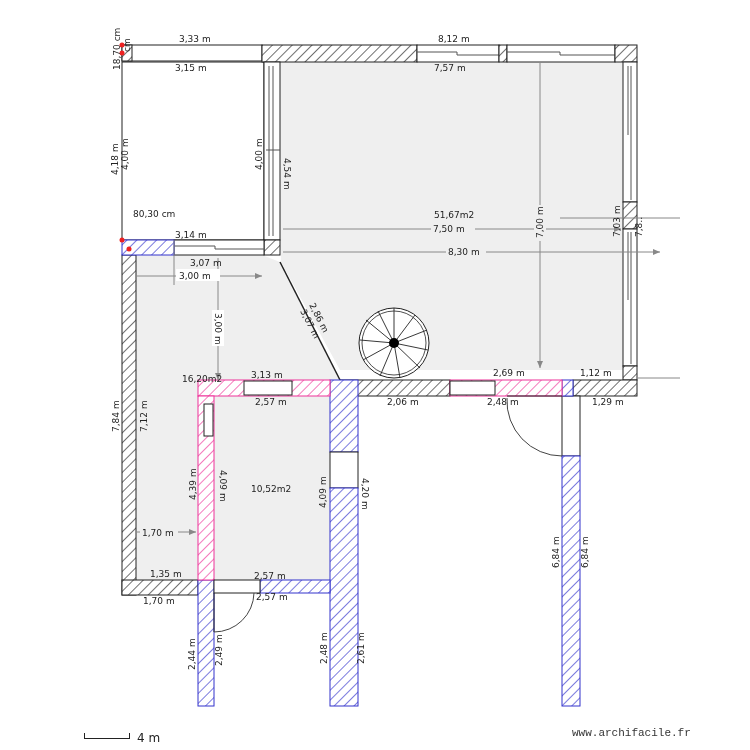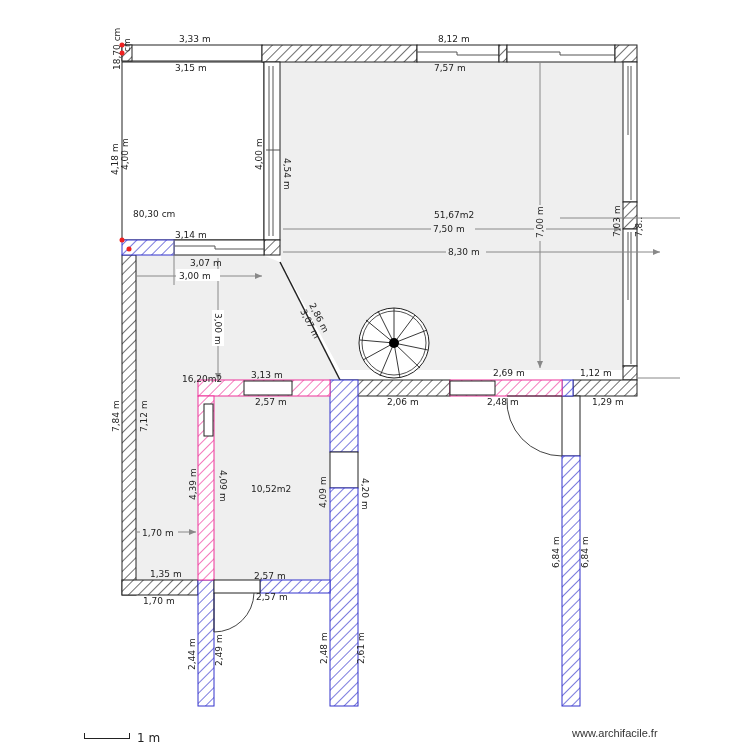--- a/index.html
+++ b/index.html
@@ -1,21 +1,21 @@
 <!DOCTYPE html>
 <html><head>
   <meta charset="utf-8">
   <style>
     html, body { margin: 0; padding: 0; background: #ffffff; }
     body { width: 750px; height: 750px; position: relative; overflow: hidden; font-family: "DejaVu Sans", sans-serif; }
     svg { position: absolute; left: 0; top: 0; }
     .lbl { font-family: "DejaVu Sans", sans-serif; font-size: 9px; fill: #222; }
     .footer-scale { position: absolute; left: 84px; top: 733px; width: 46px; height: 6px; border-left: 1px solid #222; border-right: 1px solid #222; border-bottom: 1px solid #222; box-sizing: border-box; }
     .footer-scale-label { position: absolute; left: 137px; top: 731px; font-size: 12px; color: #222; font-family: "DejaVu Sans", sans-serif; }
-    .footer-brand { position: absolute; left: 572px; top: 727px; font-size: 11px; color: #333; font-family: Liberation Sans, sans-serif; }
+    .footer-brand { position: absolute; left: 572px; top: 727px; font-size: 11px; color: #333; font-family: Liberation Mono, monospace; }
   </style>
 </head>
 <body>
 
 <svg width="750" height="750" viewBox="0 0 750 750">
   <defs>
     <pattern id="hatchBlack" patternUnits="userSpaceOnUse" width="7" height="7" patternTransform="rotate(45)">
       <rect width="7" height="7" fill="#ffffff"></rect>
       <line x1="0" y1="0" x2="0" y2="7" stroke="#222" stroke-width="1.3"></line>
     </pattern>
@@ -210,14 +210,14 @@
     <text class="lbl" transform="translate(195,670) rotate(-90)">2,44 m</text>
     <text class="lbl" transform="translate(222,666) rotate(-90)">2,49 m</text>
     <text class="lbl" transform="translate(327,664) rotate(-90)">2,48 m</text>
     <text class="lbl" transform="translate(364,664) rotate(-90)">2,61 m</text>
     <text class="lbl" transform="translate(559,568) rotate(-90)">6,84 m</text>
     <text class="lbl" transform="translate(588,568) rotate(-90)">6,84 m</text>
   </g>
 </svg>
 
 <div class="footer-scale"></div>
-<div class="footer-scale-label">1 m</div>
+<div class="footer-scale-label">4 m</div>
 <div class="footer-brand">www.archifacile.fr</div>
 
 </body></html>

